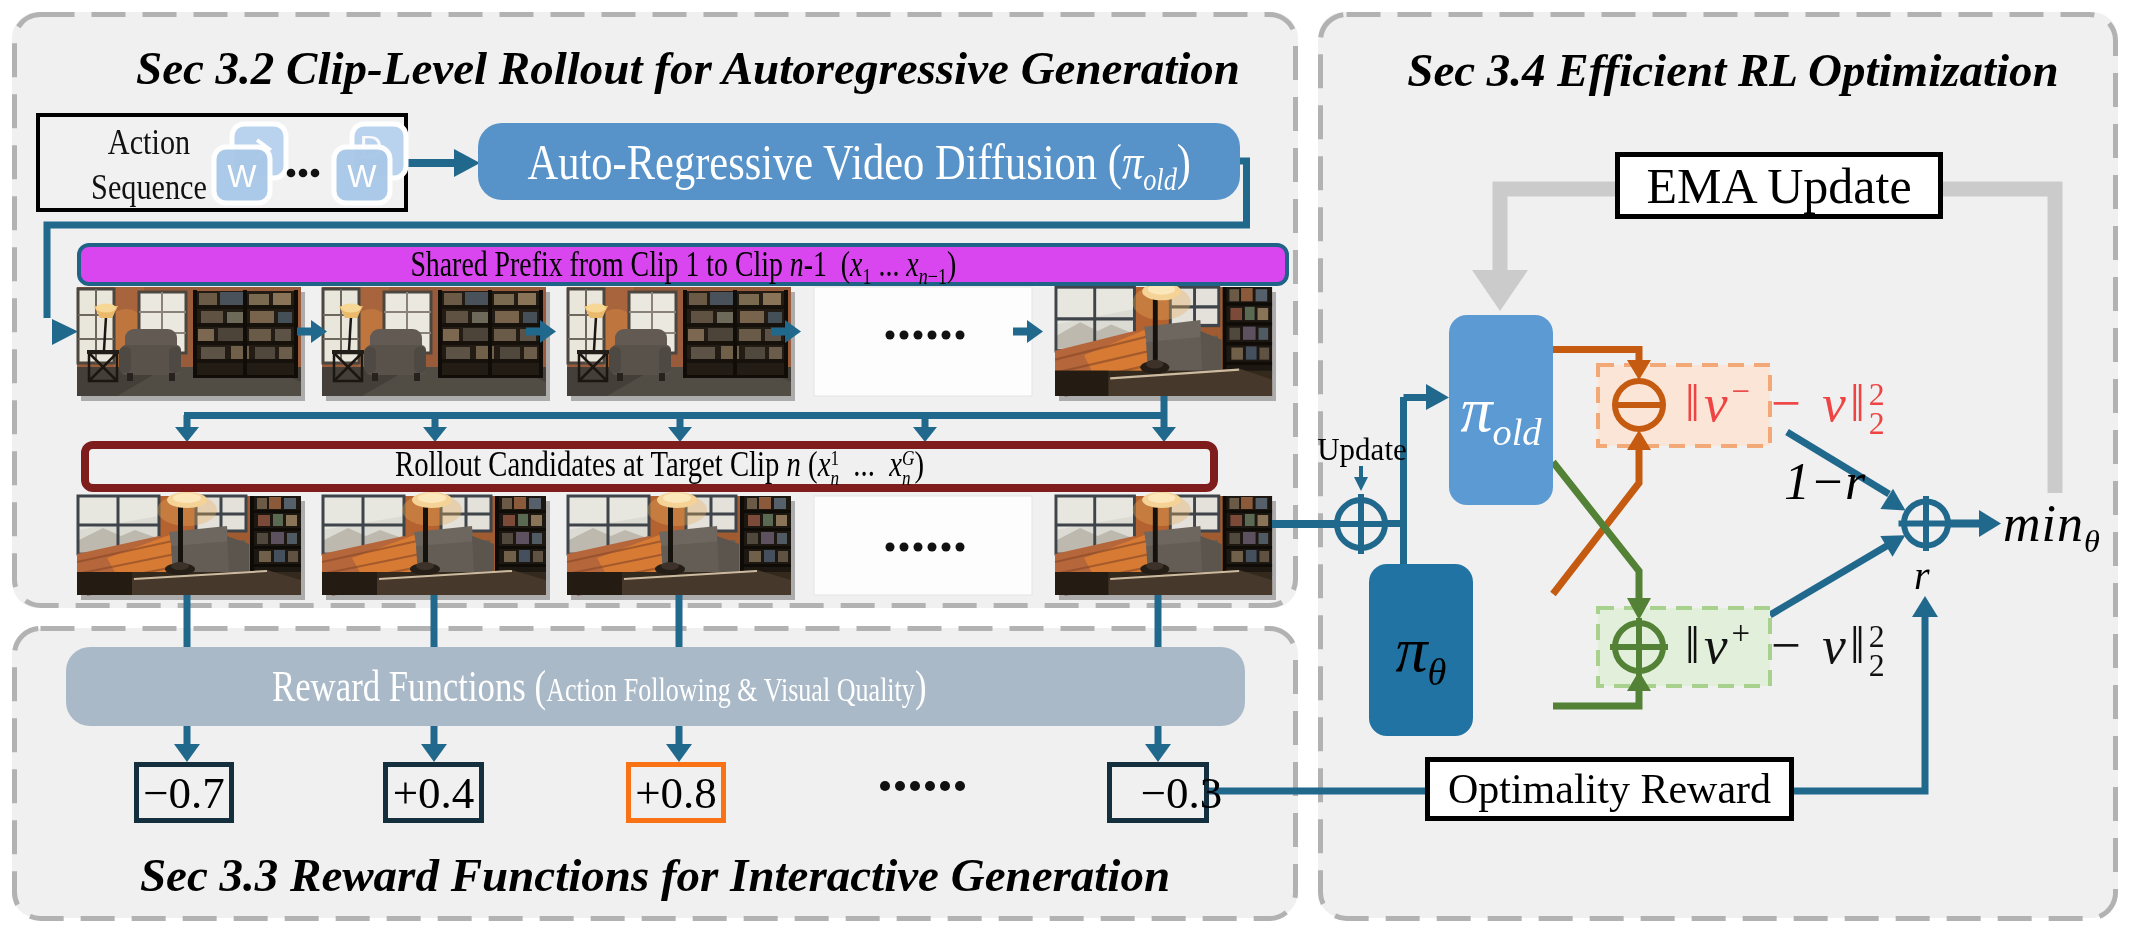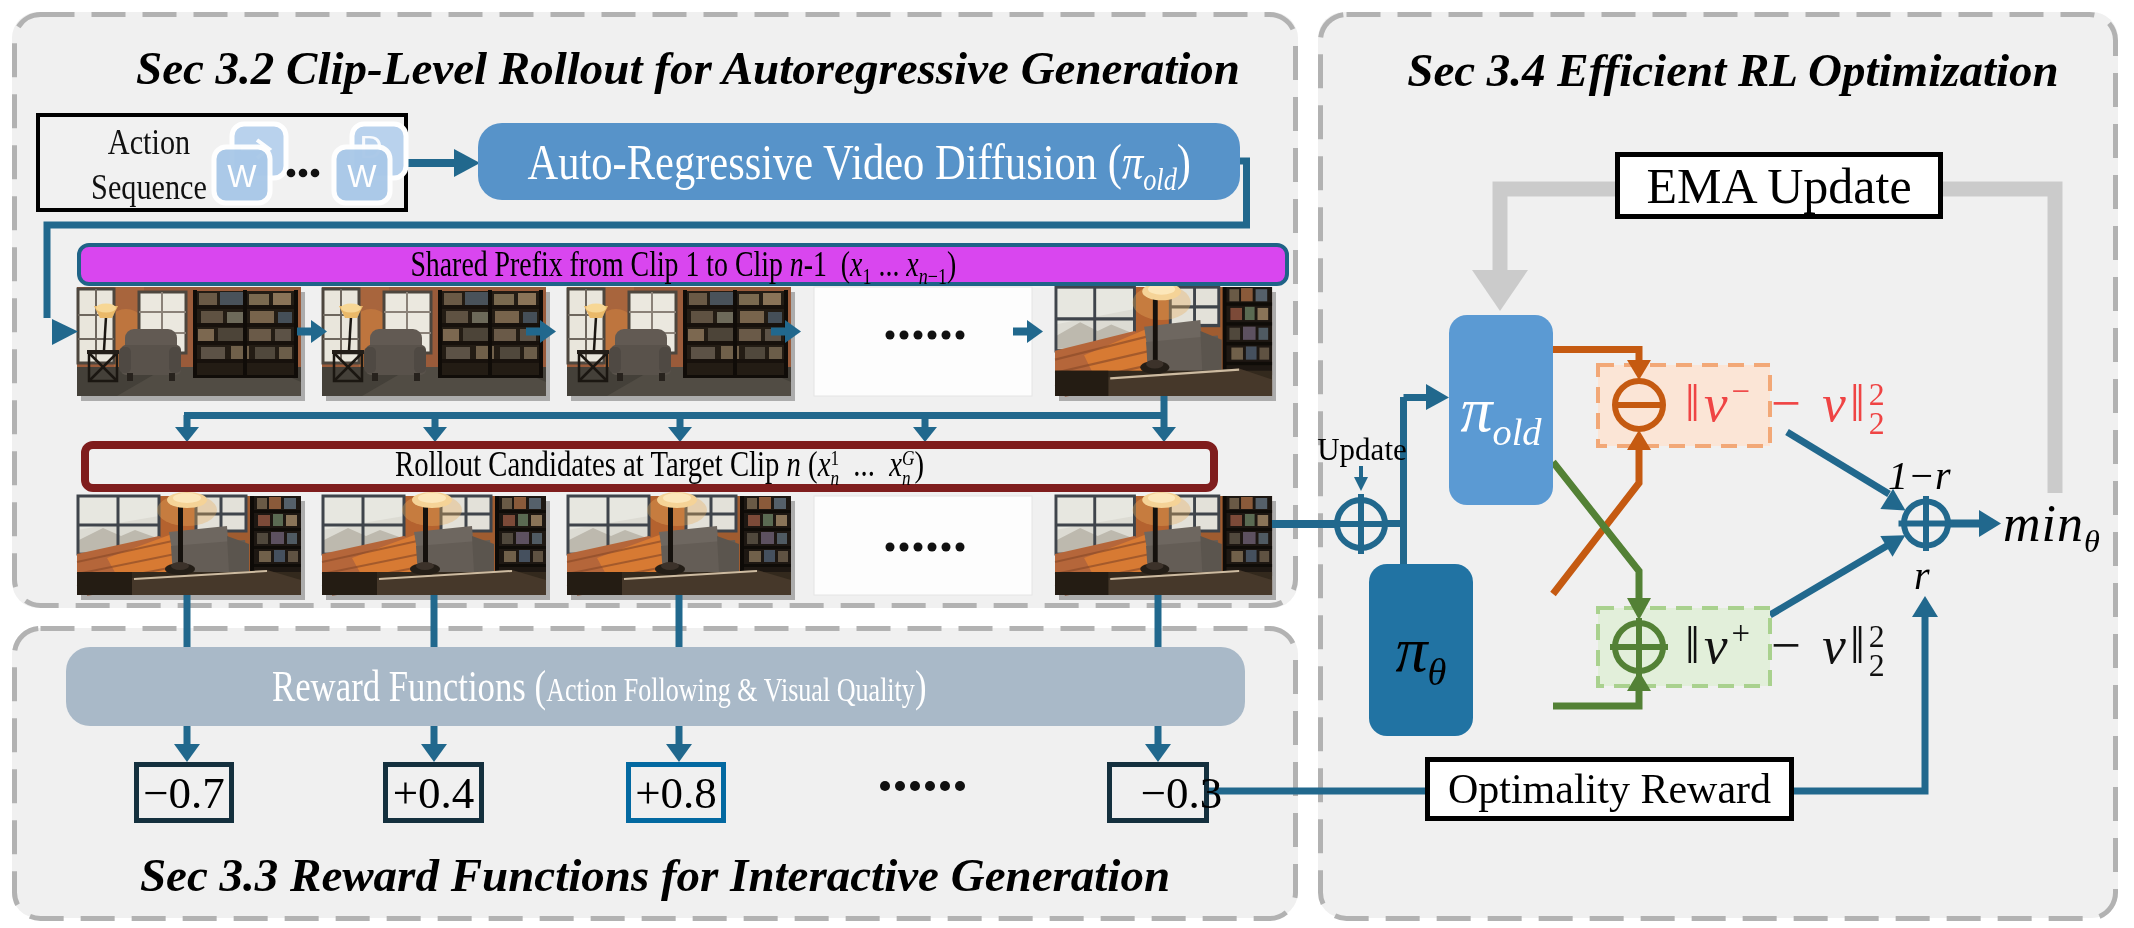--- a/index.html
+++ b/index.html
@@ -340,38 +340,38 @@
 <div class="abs cent" style="left:81px;top:441px;width:1137px;height:51px;border:8px solid #7f1d1d;border-radius:12px;background:#f0f0f0;box-sizing:border-box;font-size:34px;color:#000;">
  <span style="font-size:35px;transform:scaleX(0.82);white-space:nowrap;margin-left:20px;">Rollout Candidates at Target Clip <i>n</i> (<i>x</i><span class="ss">1<br><i>n</i></span> &nbsp;...&nbsp; <i>x</i><span class="ss"><i>G</i><br><i>n</i></span>)</span>
 </div>
 
 <div class="abs cent" style="left:66px;top:647px;width:1179px;height:79px;border-radius:24px;background:#a9b9c8;color:#fff;">
  <span style="font-size:44px;transform:scaleX(0.79);white-space:nowrap;margin-right:112px;">Reward Functions (<span style="font-size:33px;">Action Following &amp; Visual Quality</span>)</span>
 </div>
 
 <div class="abs cent" style="left:134px;top:762px;width:100px;height:61px;border:5px solid #14303e;background:#f0f0f0;box-sizing:border-box;font-size:45px;">−0.7</div>
 <div class="abs cent" style="left:383px;top:762px;width:101px;height:61px;border:5px solid #14303e;background:#f0f0f0;box-sizing:border-box;font-size:45px;">+0.4</div>
-<div class="abs cent" style="left:626px;top:762px;width:100px;height:61px;border:5px solid #0369a1;background:#f0f0f0;box-sizing:border-box;font-size:45px;">+0.8</div>
+<div class="abs cent" style="left:626px;top:762px;width:100px;height:61px;border:5px solid #f97316;background:#f0f0f0;box-sizing:border-box;font-size:45px;">+0.8</div>
 <div class="abs cent" style="left:1107px;top:762px;width:102px;height:61px;border:5px solid #14303e;background:#f0f0f0;box-sizing:border-box;font-size:45px;padding-left:47px;">−0.3</div>
 
 <div class="abs cent" style="left:1615px;top:152px;width:328px;height:67px;border:5px solid #000;background:#fff;box-sizing:border-box;font-size:50px;">
  <span style="white-space:nowrap;">EMA Update</span>
   </div>
 
 <div class="abs cent" style="left:1449px;top:315px;width:104px;height:190px;border-radius:18px;background:#5b9ad3;color:#fff;font-size:64px;">
     <span><i>π</i><sub style="font-size:0.60em;"><i>old</i></sub></span>
   </div>
 <div class="abs cent" style="left:1369px;top:564px;width:104px;height:172px;border-radius:18px;background:#2173a3;color:#000000;font-size:64px;">
     <span><i>π</i><sub style="font-size:0.60em;"><i>θ</i></sub></span>
   </div>
 
 <div class="abs cent" style="left:1318px;top:432px;width:88px;height:36px;font-size:31px;color:#000;">Update</div>
 
 <div class="abs" style="left:1685px;top:373px;width:230px;height:64px;font-size:53px;letter-spacing:4px;color:#ef4444;white-space:nowrap;"><span>‖<i>v</i><sup style="font-size:0.62em;">−</sup> − <i>v</i>‖<span class="ss">2<br>2</span></span></div>
 <div class="abs" style="left:1685px;top:615px;width:230px;height:64px;font-size:53px;letter-spacing:4px;color:#111;white-space:nowrap;"><span>‖<i>v</i><sup style="font-size:0.62em;">+</sup> − <i>v</i>‖<span class="ss">2<br>2</span></span></div>
 
-<div class="abs" style="left:1888px;top:452px;font-size:40px;font-style:italic;color:#000;">1−<i>r</i></div>
+<div class="abs" style="left:1784px;top:452px;font-size:52px;font-style:italic;color:#000;">1−<i>r</i></div>
 <div class="abs" style="left:1914px;top:552px;font-size:40px;font-style:italic;color:#000;"><i>r</i></div>
 <div class="abs" style="left:2003px;top:494px;font-size:52px;letter-spacing:1px;color:#000;white-space:nowrap;"><i>min</i><sub style="font-size:0.62em;"><i>θ</i></sub></div>
 
 <div class="abs cent" style="left:1425px;top:757px;width:369px;height:64px;border:5px solid #000;background:#fff;box-sizing:border-box;font-size:42px;">
  <span style="white-space:nowrap;">Optimality Reward</span>
   </div>
 
 </body></html>

